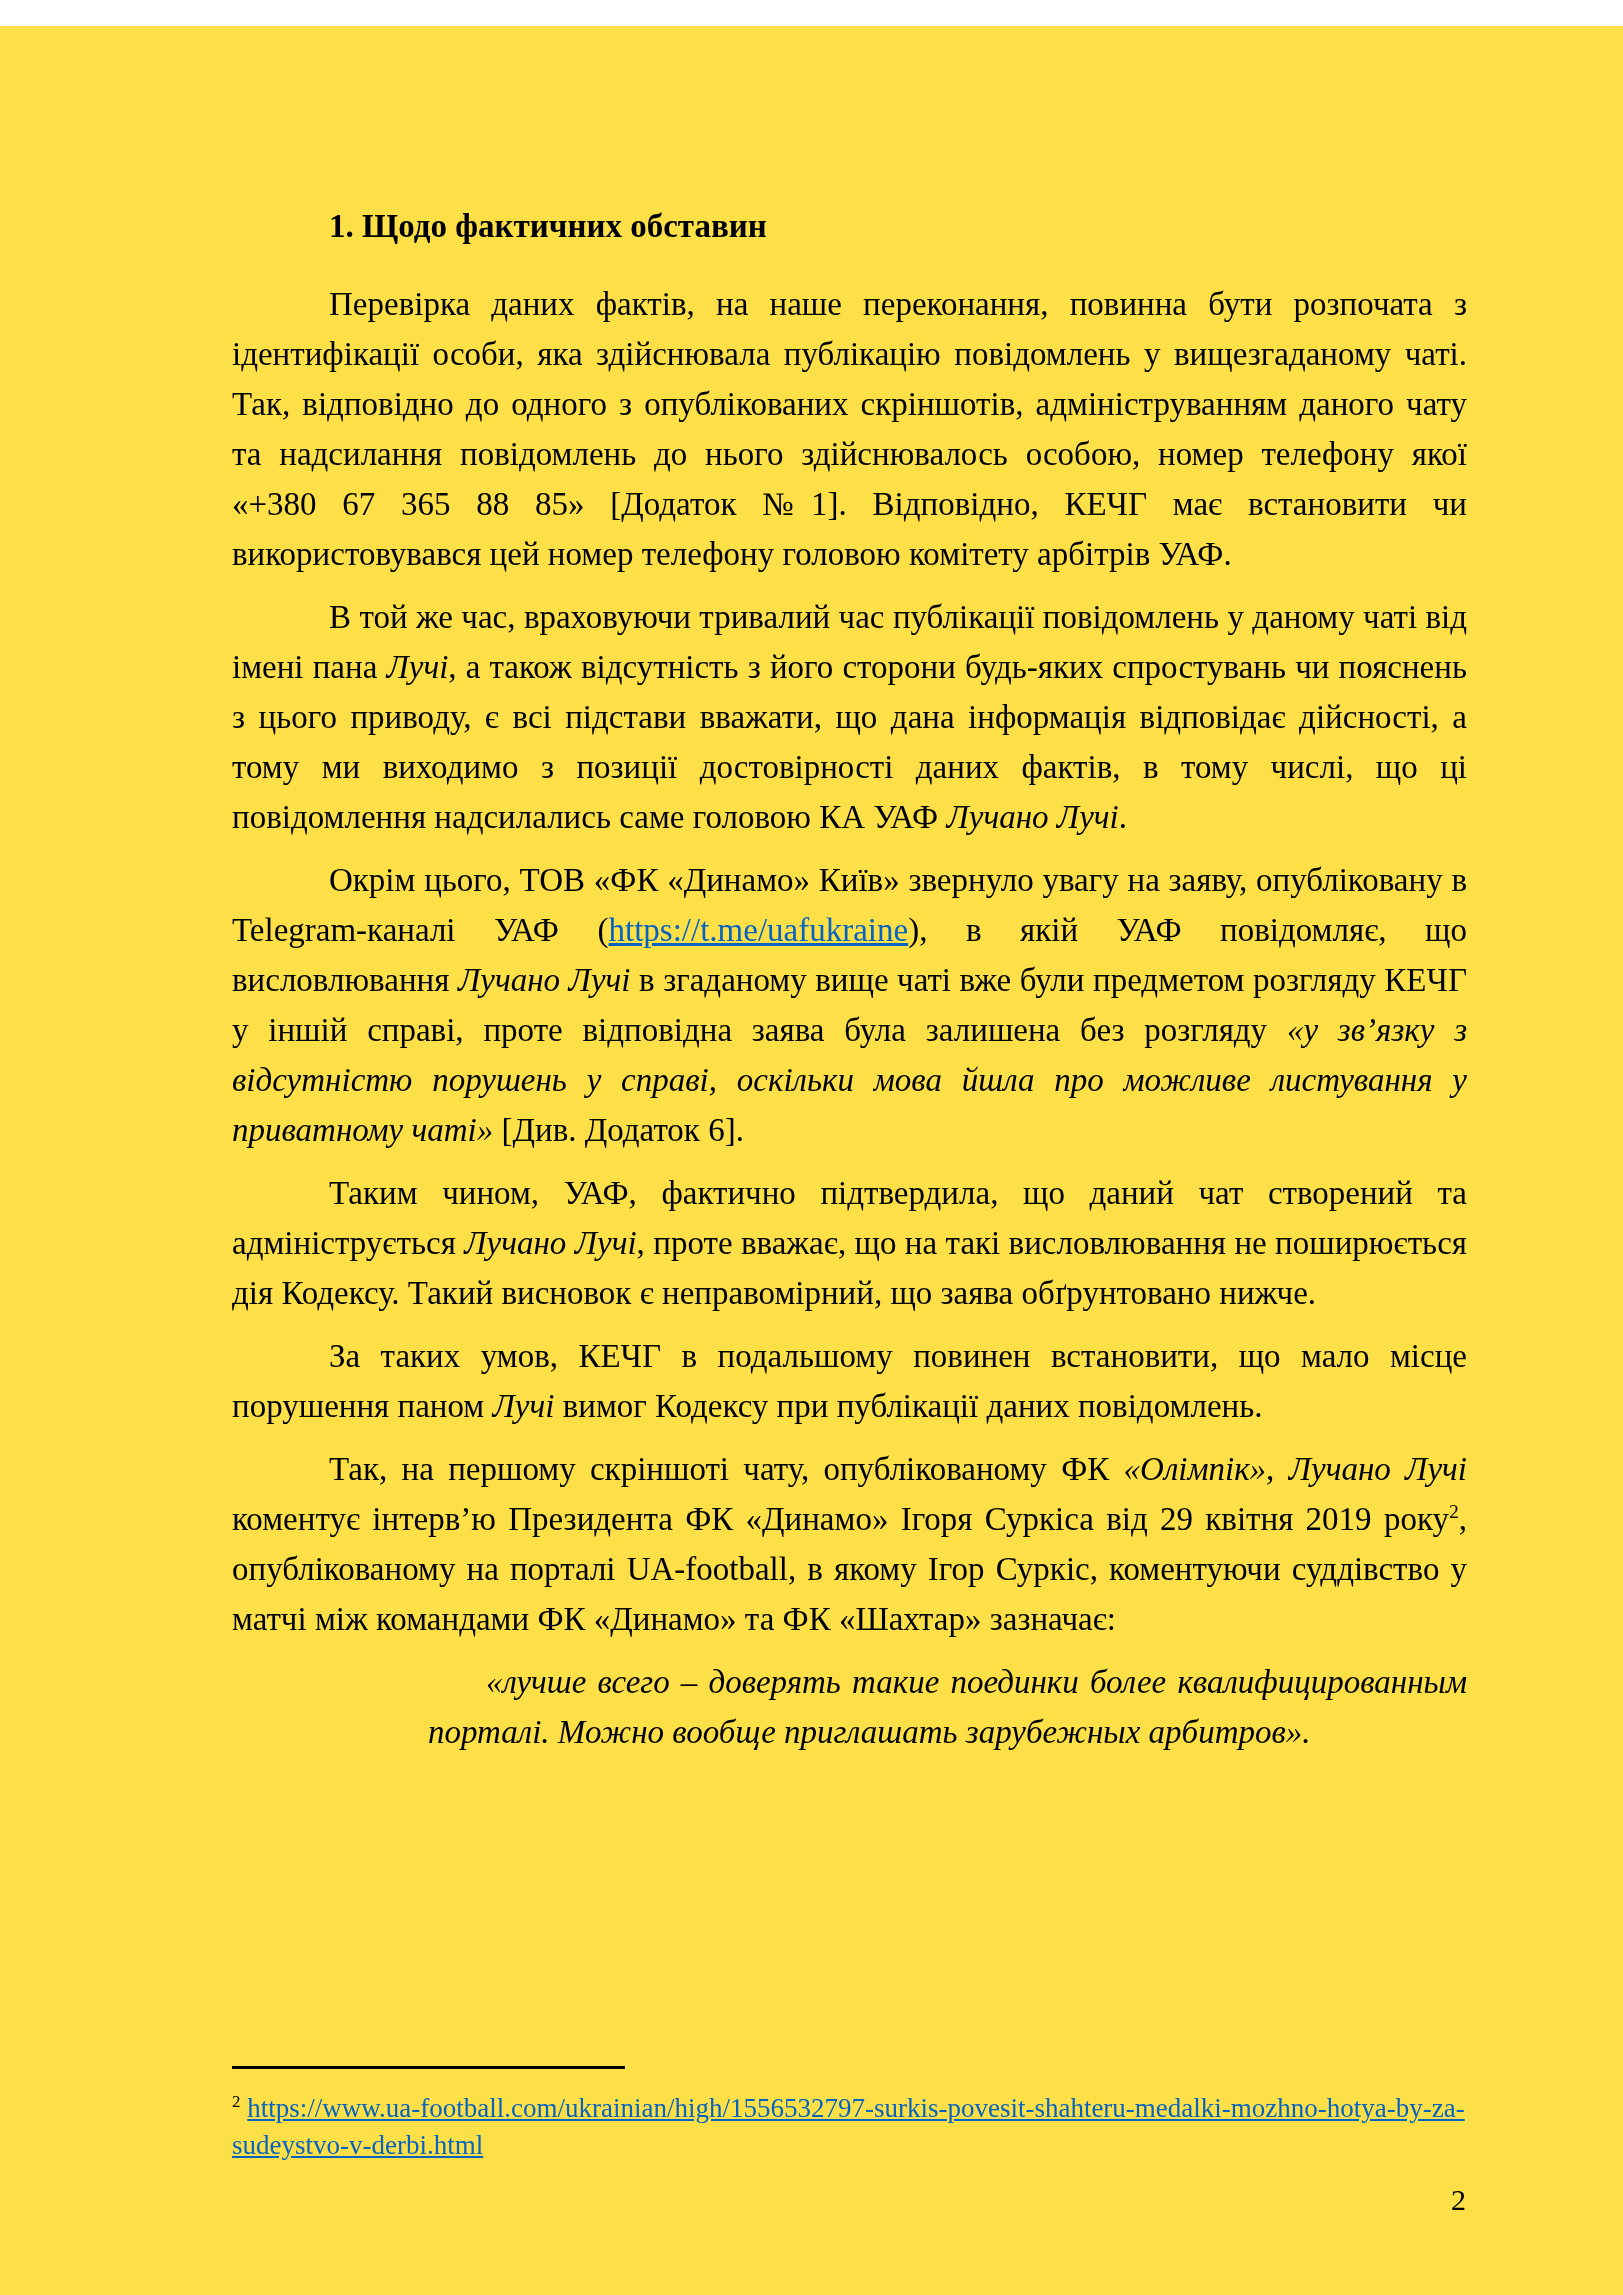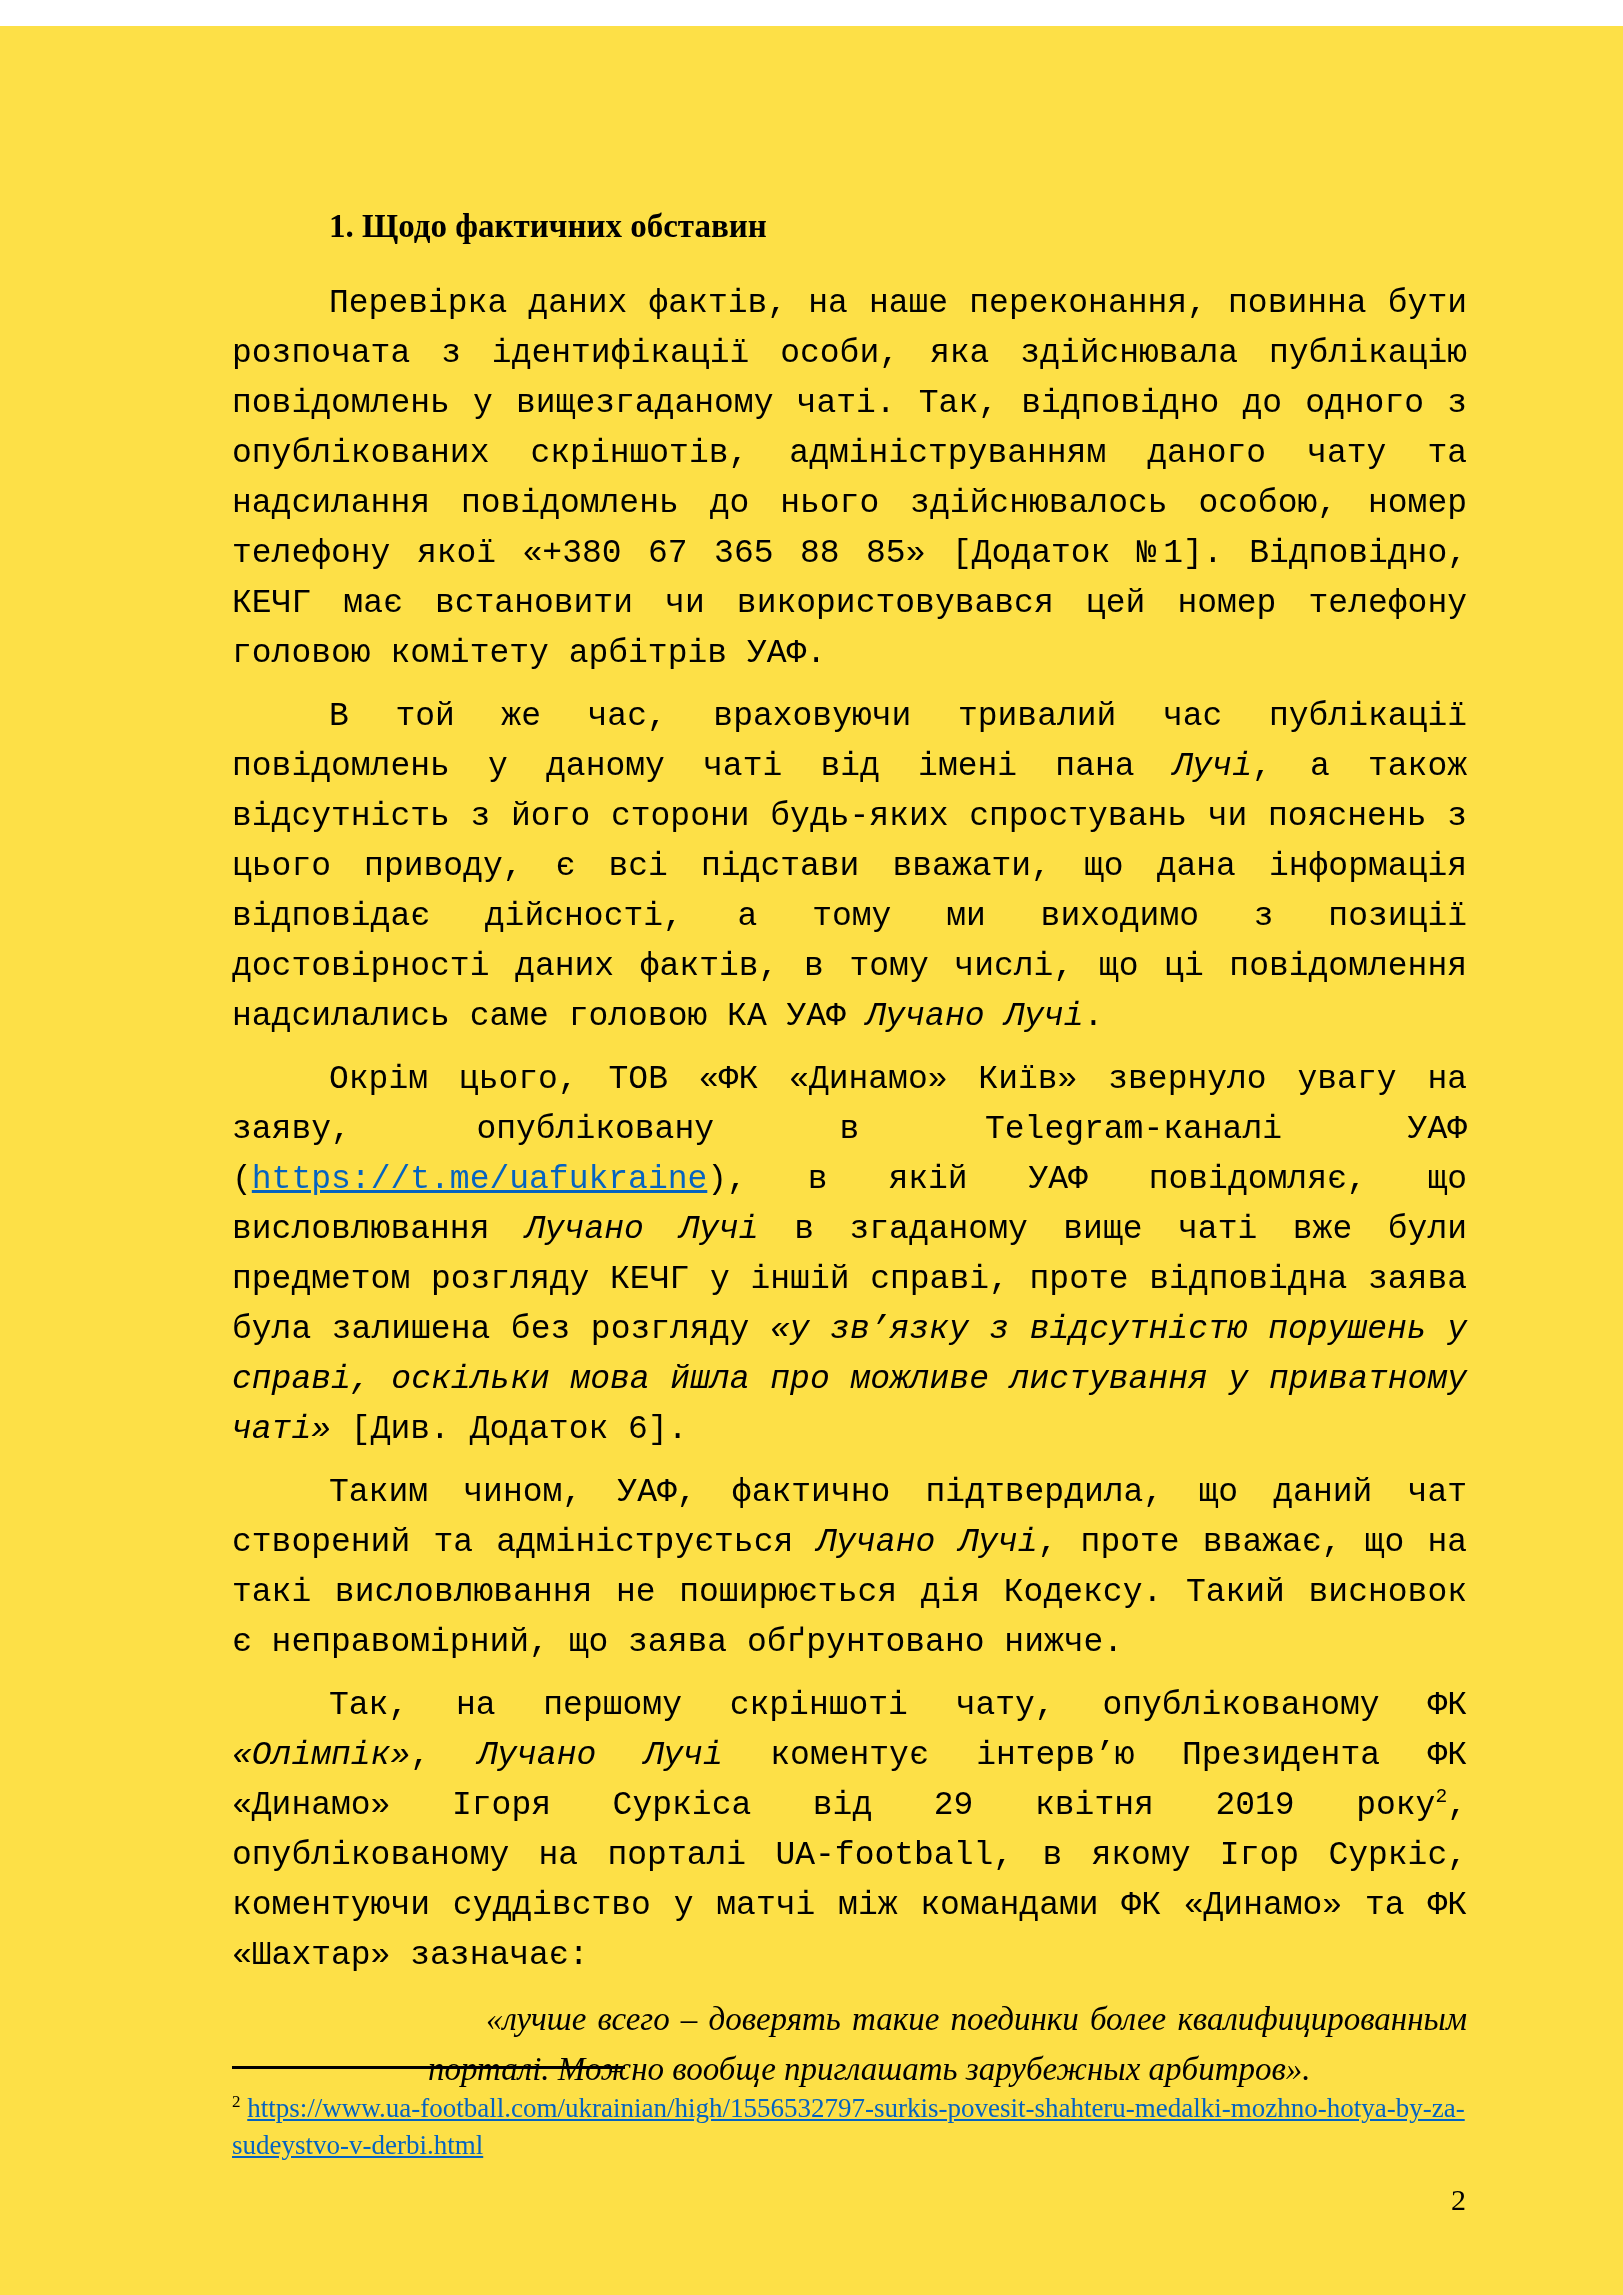--- a/index.html
+++ b/index.html
@@ -30,21 +30,20 @@
     margin: 0 0 27.5px 0;
     text-indent: 97px;
     text-align: left;
   }
   .content p.body {
     font-size: 33px;
     line-height: 50px;
     margin: 0 0 13px 0;
     text-indent: 97px;
     text-align: justify;
-    font-family: Liberation Mono, monospace;
   }
   .content p.quote {
     font-size: 33px;
     line-height: 50px;
     margin: 0 0 0 196px;
     text-indent: 58px;
     text-align: justify;
     font-style: italic;
   }
   .italic { font-style: italic; }
@@ -95,20 +94,21 @@
 <body>
 
 <div class="page">
 
   <div class="content">
       <h2 class="heading"><span class="bold">1. Щодо фактичних обставин</span></h2>
       <p class="body"><span>Перевірка даних фактів, на наше переконання, повинна бути розпочата з ідентифікації особи, яка здійснювала публікацію повідомлень у вищезгаданому чаті. Так, відповідно до одного з опублікованих скріншотів, адмініструванням даного чату та надсилання повідомлень до нього здійснювалось особою, номер телефону якої «+380 67 365 88 85» [Додаток №1]. Відповідно, КЕЧГ має встановити чи використовувався цей номер телефону головою комітету арбітрів УАФ.</span></p>
       <p class="body"><span>В той же час, враховуючи тривалий час публікації повідомлень у даному чаті від імені пана </span><span class="italic">Лучі</span><span>, а також відсутність з його сторони будь-яких спростувань чи пояснень з цього приводу, є всі підстави вважати, що дана інформація відповідає дійсності, а тому ми виходимо з позиції достовірності даних фактів, в тому числі, що ці повідомлення надсилались саме головою КА УАФ </span><span class="italic">Лучано Лучі</span><span>.</span></p>
       <p class="body"><span>Окрім цього, ТОВ «ФК «Динамо» Київ» звернуло увагу на заяву, опубліковану в Telegram-каналі УАФ (</span><a href="#" class="link">https://t.me/uafukraine</a><span>), в якій УАФ повідомляє, що висловлювання </span><span class="italic">Лучано Лучі</span><span> в згаданому вище чаті вже були предметом розгляду КЕЧГ у іншій справі, проте відповідна заява була залишена без розгляду </span><span class="italic">«у зв’язку з відсутністю порушень у справі, оскільки мова йшла про можливе листування у приватному чаті»</span><span> [Див. Додаток 6].</span></p>
       <p class="body"><span>Таким чином, УАФ, фактично підтвердила, що даний чат створений та адмініструється </span><span class="italic">Лучано Лучі</span><span>, проте вважає, що на такі висловлювання не поширюється дія Кодексу. Такий висновок є неправомірний, що заява обґрунтовано нижче.</span></p>
+      <p class="body"><span>За таких умов, КЕЧГ в подальшому повинен встановити, що мало місце порушення паном </span><span class="italic">Лучі</span><span> вимог Кодексу при публікації даних повідомлень.</span></p>
       <p class="body"><span>Так, на першому скріншоті чату, опублікованому ФК </span><span class="italic">«Олімпік»</span><span>, </span><span class="italic">Лучано Лучі</span><span> коментує інтерв’ю Президента ФК «Динамо» Ігоря Суркіса від 29 квітня 2019 року</span><sup class="fn-ref">2</sup><span>, опублікованому на порталі UA-football, в якому Ігор Суркіс, коментуючи суддівство у матчі між командами ФК «Динамо» та ФК «Шахтар» зазначає:</span></p>
       <p class="quote"><span class="italic">«лучше всего – доверять такие поединки более квалифицированным порталі. Можно вообще приглашать зарубежных арбитров».</span></p>
     </div>
 
   <div class="footnote-area">
     <div class="footnote-sep"></div>
     <div class="footnote">
       <span class="fn-marker">2</span>
       <a class="link" href="#">https://www.ua-football.com/ukrainian/high/1556532797-surkis-povesit-shahteru-medalki-mozhno-hotya-by-za-sudeystvo-v-derbi.html</a>
     </div>

